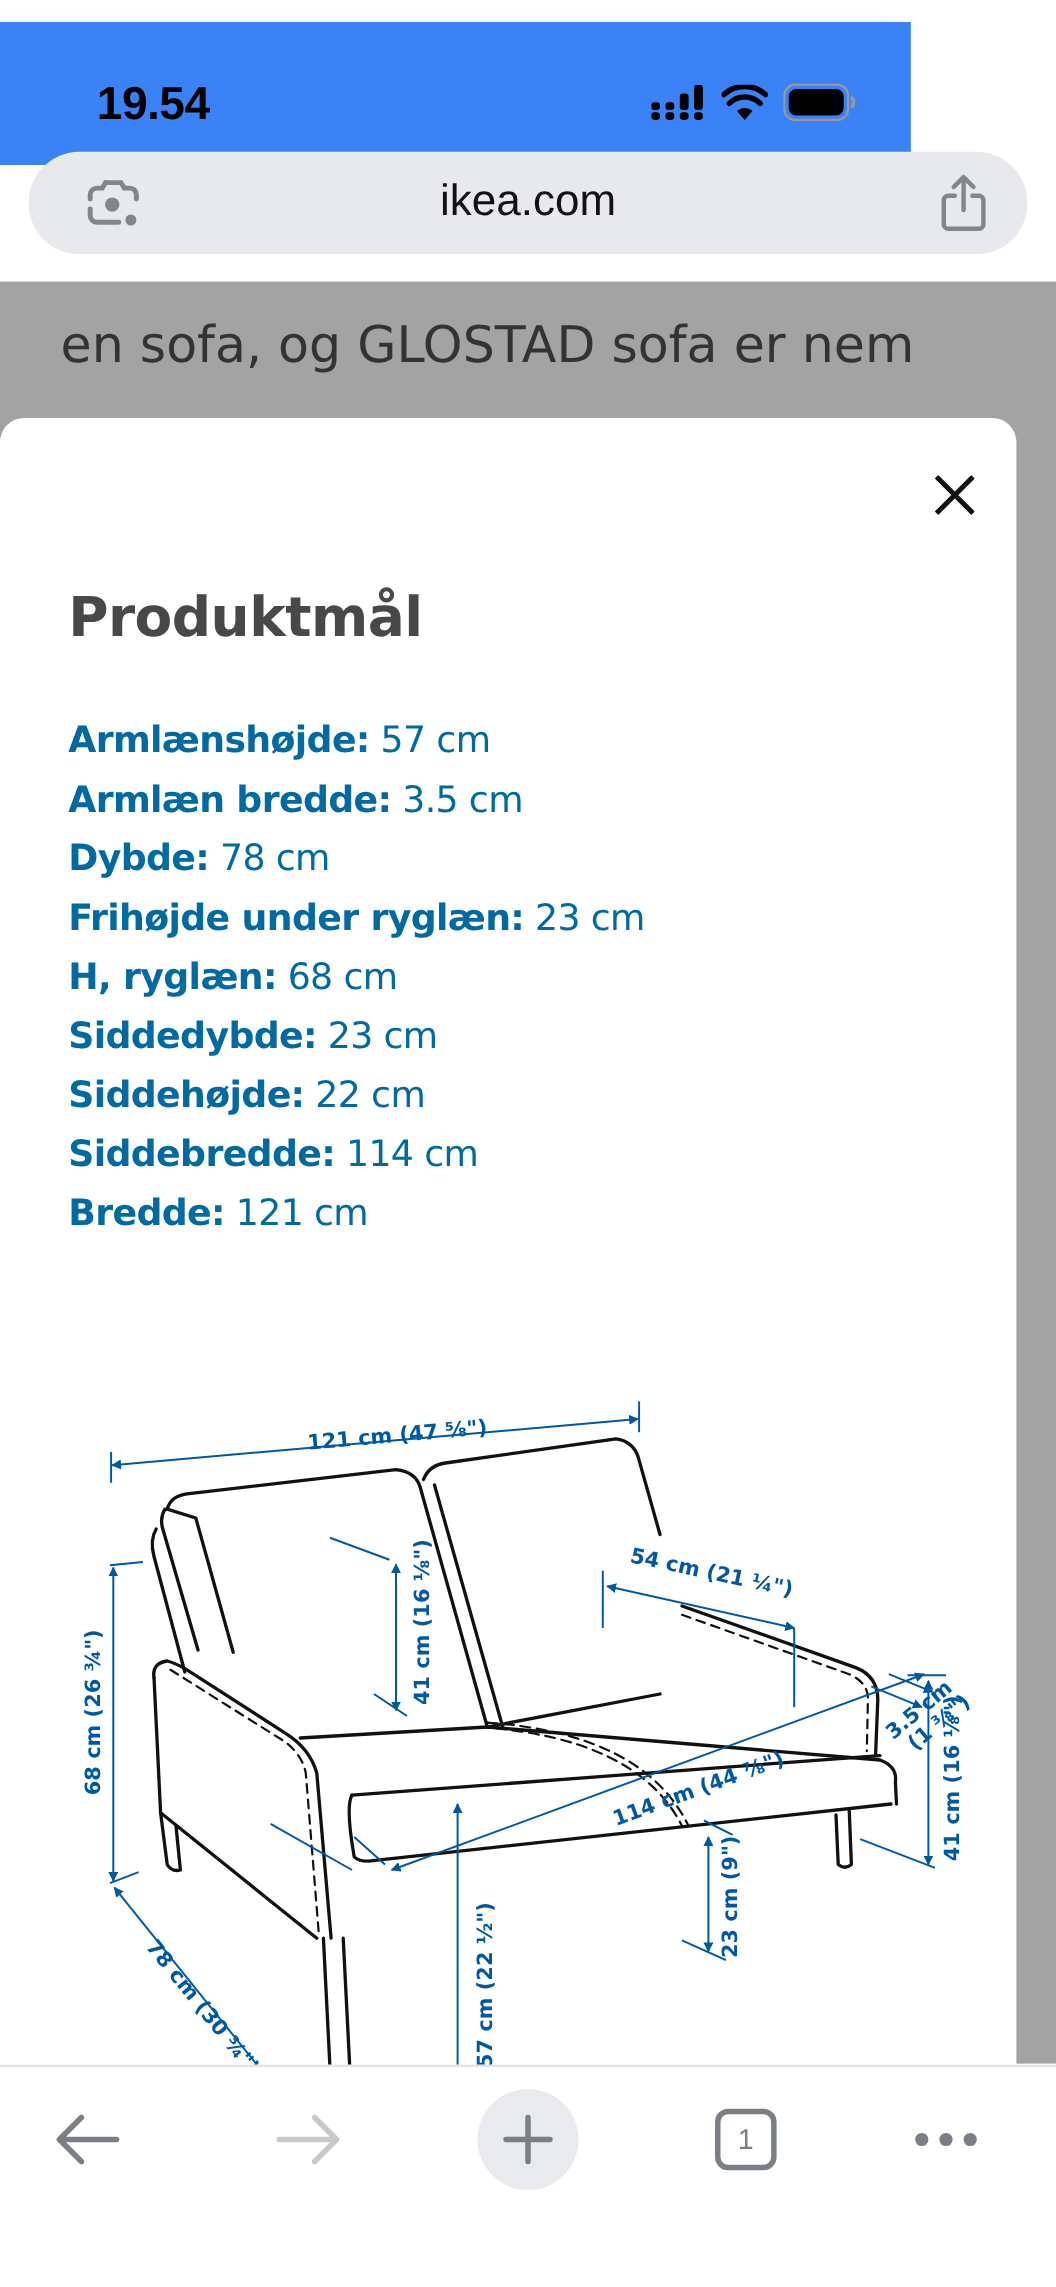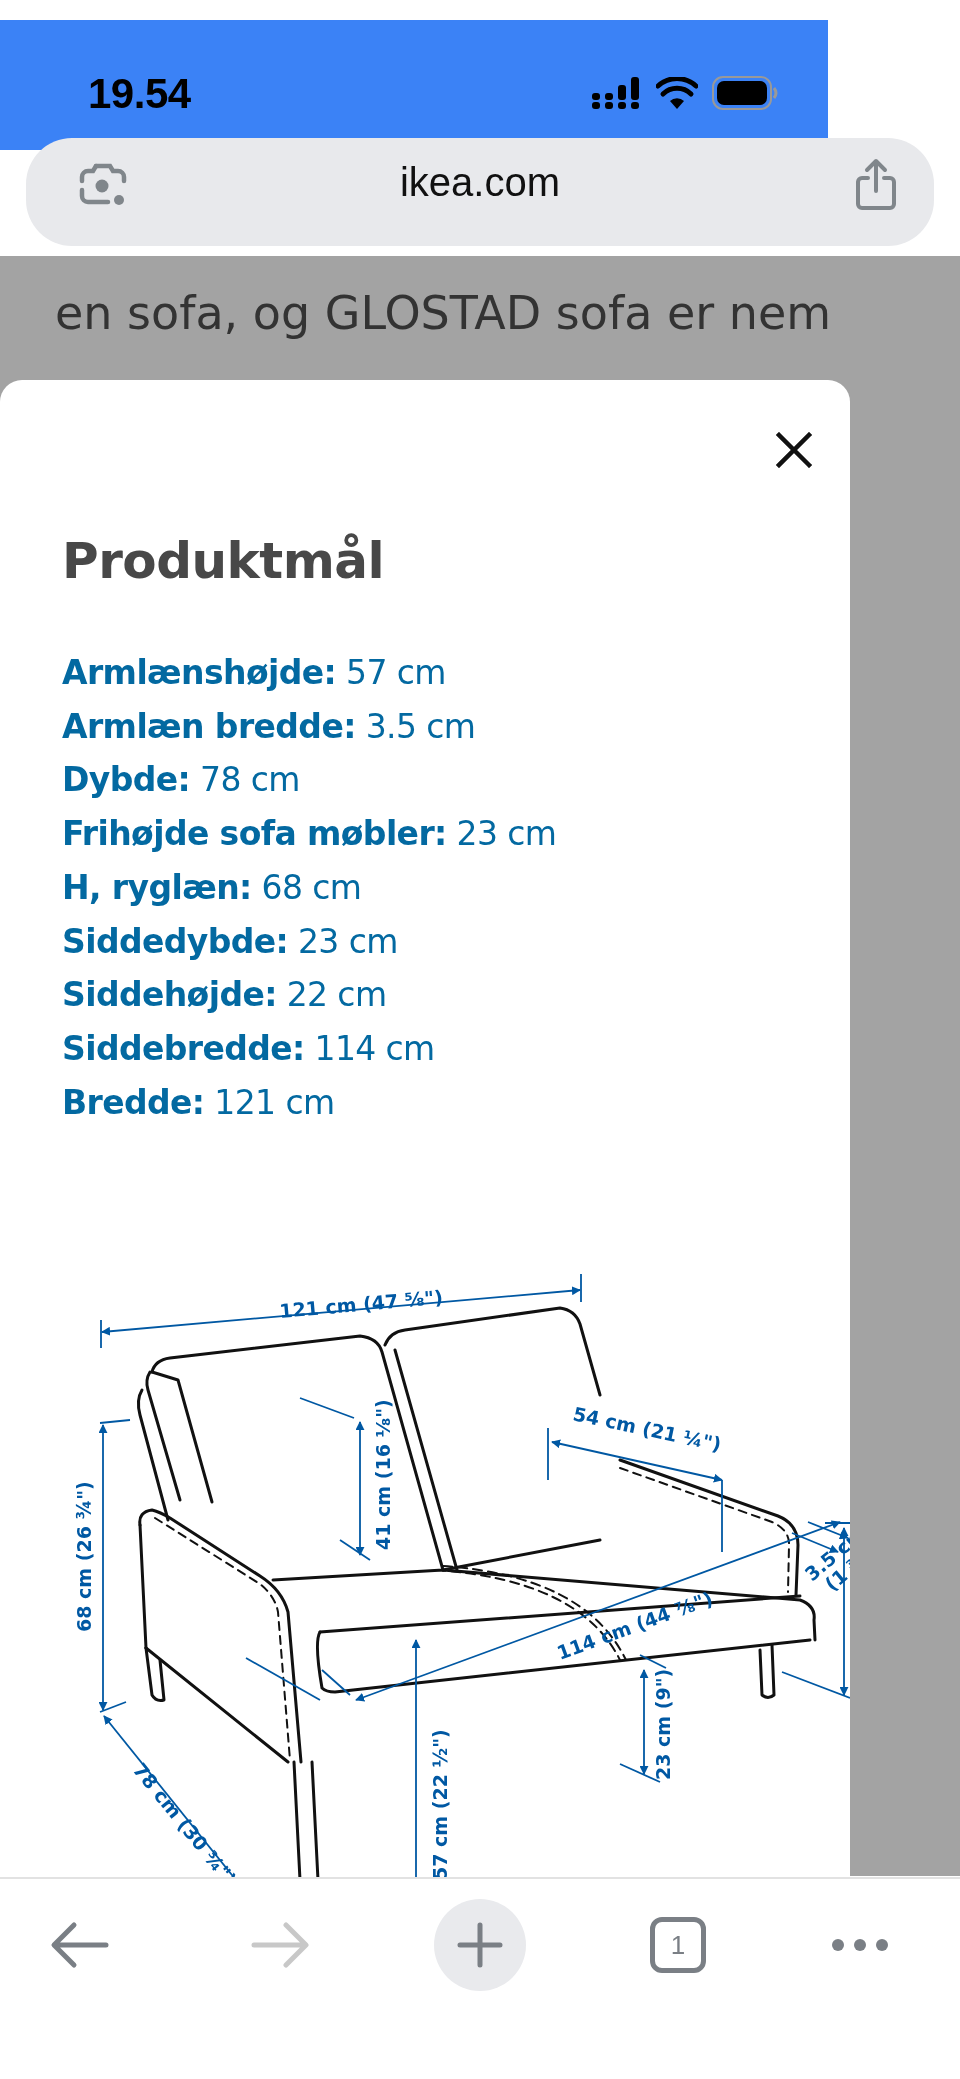--- a/index.html
+++ b/index.html
@@ -5,31 +5,31 @@
   * { box-sizing: border-box; margin: 0; padding: 0; }
   html, body { width: 960px; height: 2079px; overflow: hidden; background: #ffffff; }
   body { font-family: "Liberation Sans", sans-serif; position: relative; }
 
   
   .status-bar { position: absolute; top: 0; left: 0; width: 828px; height: 130px; background: #3b82f6; margin-top: 20px; }
   .status-time { position: absolute; left: 88px; top: 50px; font-size: 42px; font-weight: bold; color: #000; letter-spacing: -0.5px; }
   .status-icons { position: absolute; right: 50px; top: 56px; display: flex; align-items: center; gap: 14px; }
 
   
-  .url-bar { position: absolute; left: 26px; top: 138px; width: 908px; height: 108px; background: #e8e9ec; border-radius: 46px; }
+  .url-bar { position: absolute; left: 26px; top: 138px; width: 908px; height: 93px; background: #e8e9ec; border-radius: 46px; }
   .url-text { position: absolute; left: 0; right: 0; top: 22px; text-align: center; font-size: 40px; color: #111; }
   .lens-icon { position: absolute; left: 52px; top: 24px; width: 50px; height: 46px; }
   .share-icon { position: absolute; right: 36px; top: 20px; width: 44px; height: 52px; }
 
   
   .backdrop { position: absolute; top: 256px; left: 0; width: 960px; height: 1620px; background: #a3a3a3; overflow: hidden; }
   .backdrop-text { position: absolute; left: 55px; font-family: "DejaVu Sans", sans-serif; font-size: 46px; color: #333; white-space: nowrap; }
 
   
-  .sheet { position: absolute; top: 380px; left: 0; width: 850px; height: 1500px; background: #fff; border-radius: 22px 22px 0 0; overflow: hidden; }
+  .sheet { position: absolute; top: 380px; left: 0; width: 924px; height: 1500px; background: #fff; border-radius: 22px 22px 0 0; overflow: hidden; }
   .close-btn { position: absolute; right: 28px; top: 42px; width: 56px; height: 56px; display: flex; align-items: center; justify-content: center; }
   .title { position: absolute; left: 62px; top: 152px; font-family: "DejaVu Sans", sans-serif; font-weight: bold; font-size: 50px; color: #484848; letter-spacing: -0.5px; }
   .dims { position: absolute; left: 62px; top: 266px; list-style: none; }
   .dims li { font-family: "DejaVu Sans", sans-serif; font-size: 33px; line-height: 53.7px; color: #0369a1; white-space: nowrap; letter-spacing: -0.6px; }
   .dims .k { font-weight: bold; }
   .diagram { position: absolute; left: 60px; top: 860px; width: 860px; height: 640px; }
 
   
   .toolbar { position: absolute; top: 1877px; left: 0; width: 960px; height: 202px; background: #fff; border-top: 2px solid #e2e2e2; }
   .tb-btn { position: absolute; top: 20px; width: 92px; height: 92px; display: flex; align-items: center; justify-content: center; }
@@ -92,21 +92,21 @@
       <path d="M3 3 L33 33 M33 3 L3 33" stroke="#111" stroke-width="4.5" stroke-linecap="square"></path>
     </svg>
   </div>
 
   <h1 class="title">Produktmål</h1>
 
   <ul class="dims">
     <li><span class="k">Armlænshøjde:</span> <span>57 cm</span></li>
     <li><span class="k">Armlæn bredde:</span> <span>3.5 cm</span></li>
     <li><span class="k">Dybde:</span> <span>78 cm</span></li>
-    <li><span class="k">Frihøjde sofa møbler:</span> <span>23 cm</span></li>
+    <li><span class="k">Frihøjde under ryglæn:</span> <span>23 cm</span></li>
     <li><span class="k">H, ryglæn:</span> <span>68 cm</span></li>
     <li><span class="k">Siddedybde:</span> <span>23 cm</span></li>
     <li><span class="k">Siddehøjde:</span> <span>22 cm</span></li>
     <li><span class="k">Siddebredde:</span> <span>114 cm</span></li>
     <li><span class="k">Bredde:</span> <span>121 cm</span></li>
   </ul>
 
   <svg class="diagram" viewBox="0 0 860 640" font-family="DejaVu Sans, sans-serif">
     <defs>
       <marker id="arr" viewBox="0 0 10 10" refX="9" refY="5" markerWidth="5" markerHeight="5" orient="auto-start-reverse">

